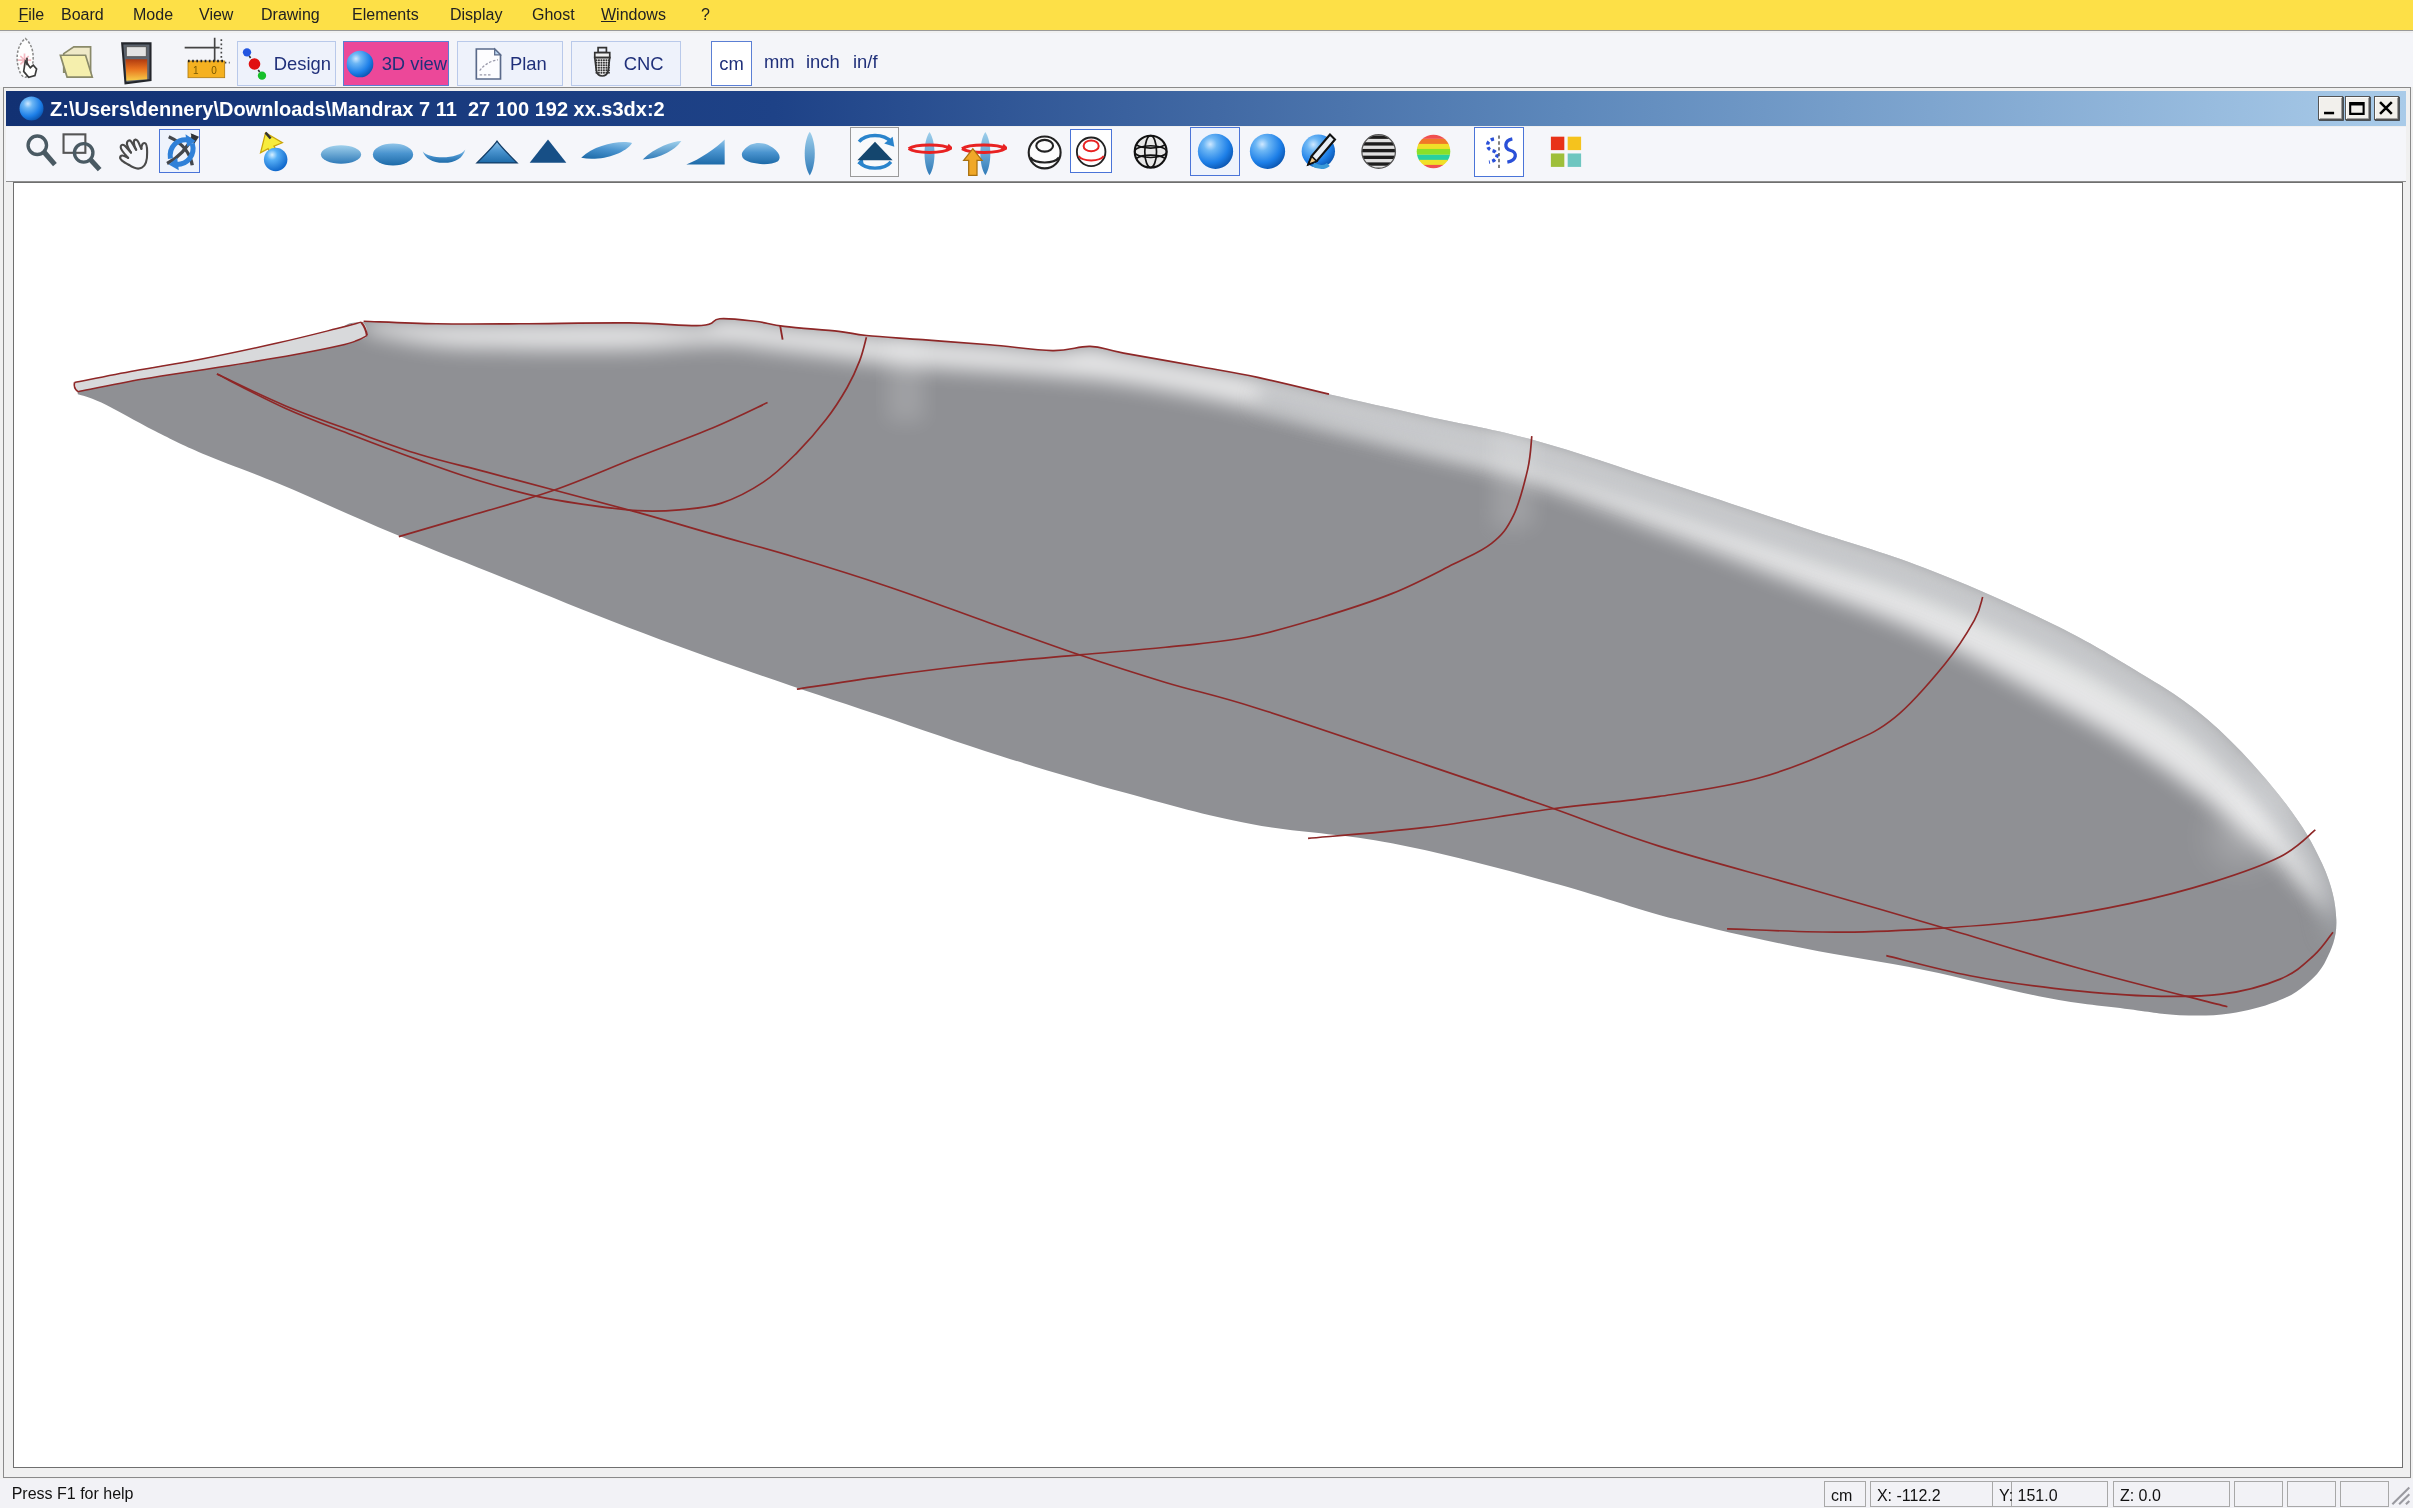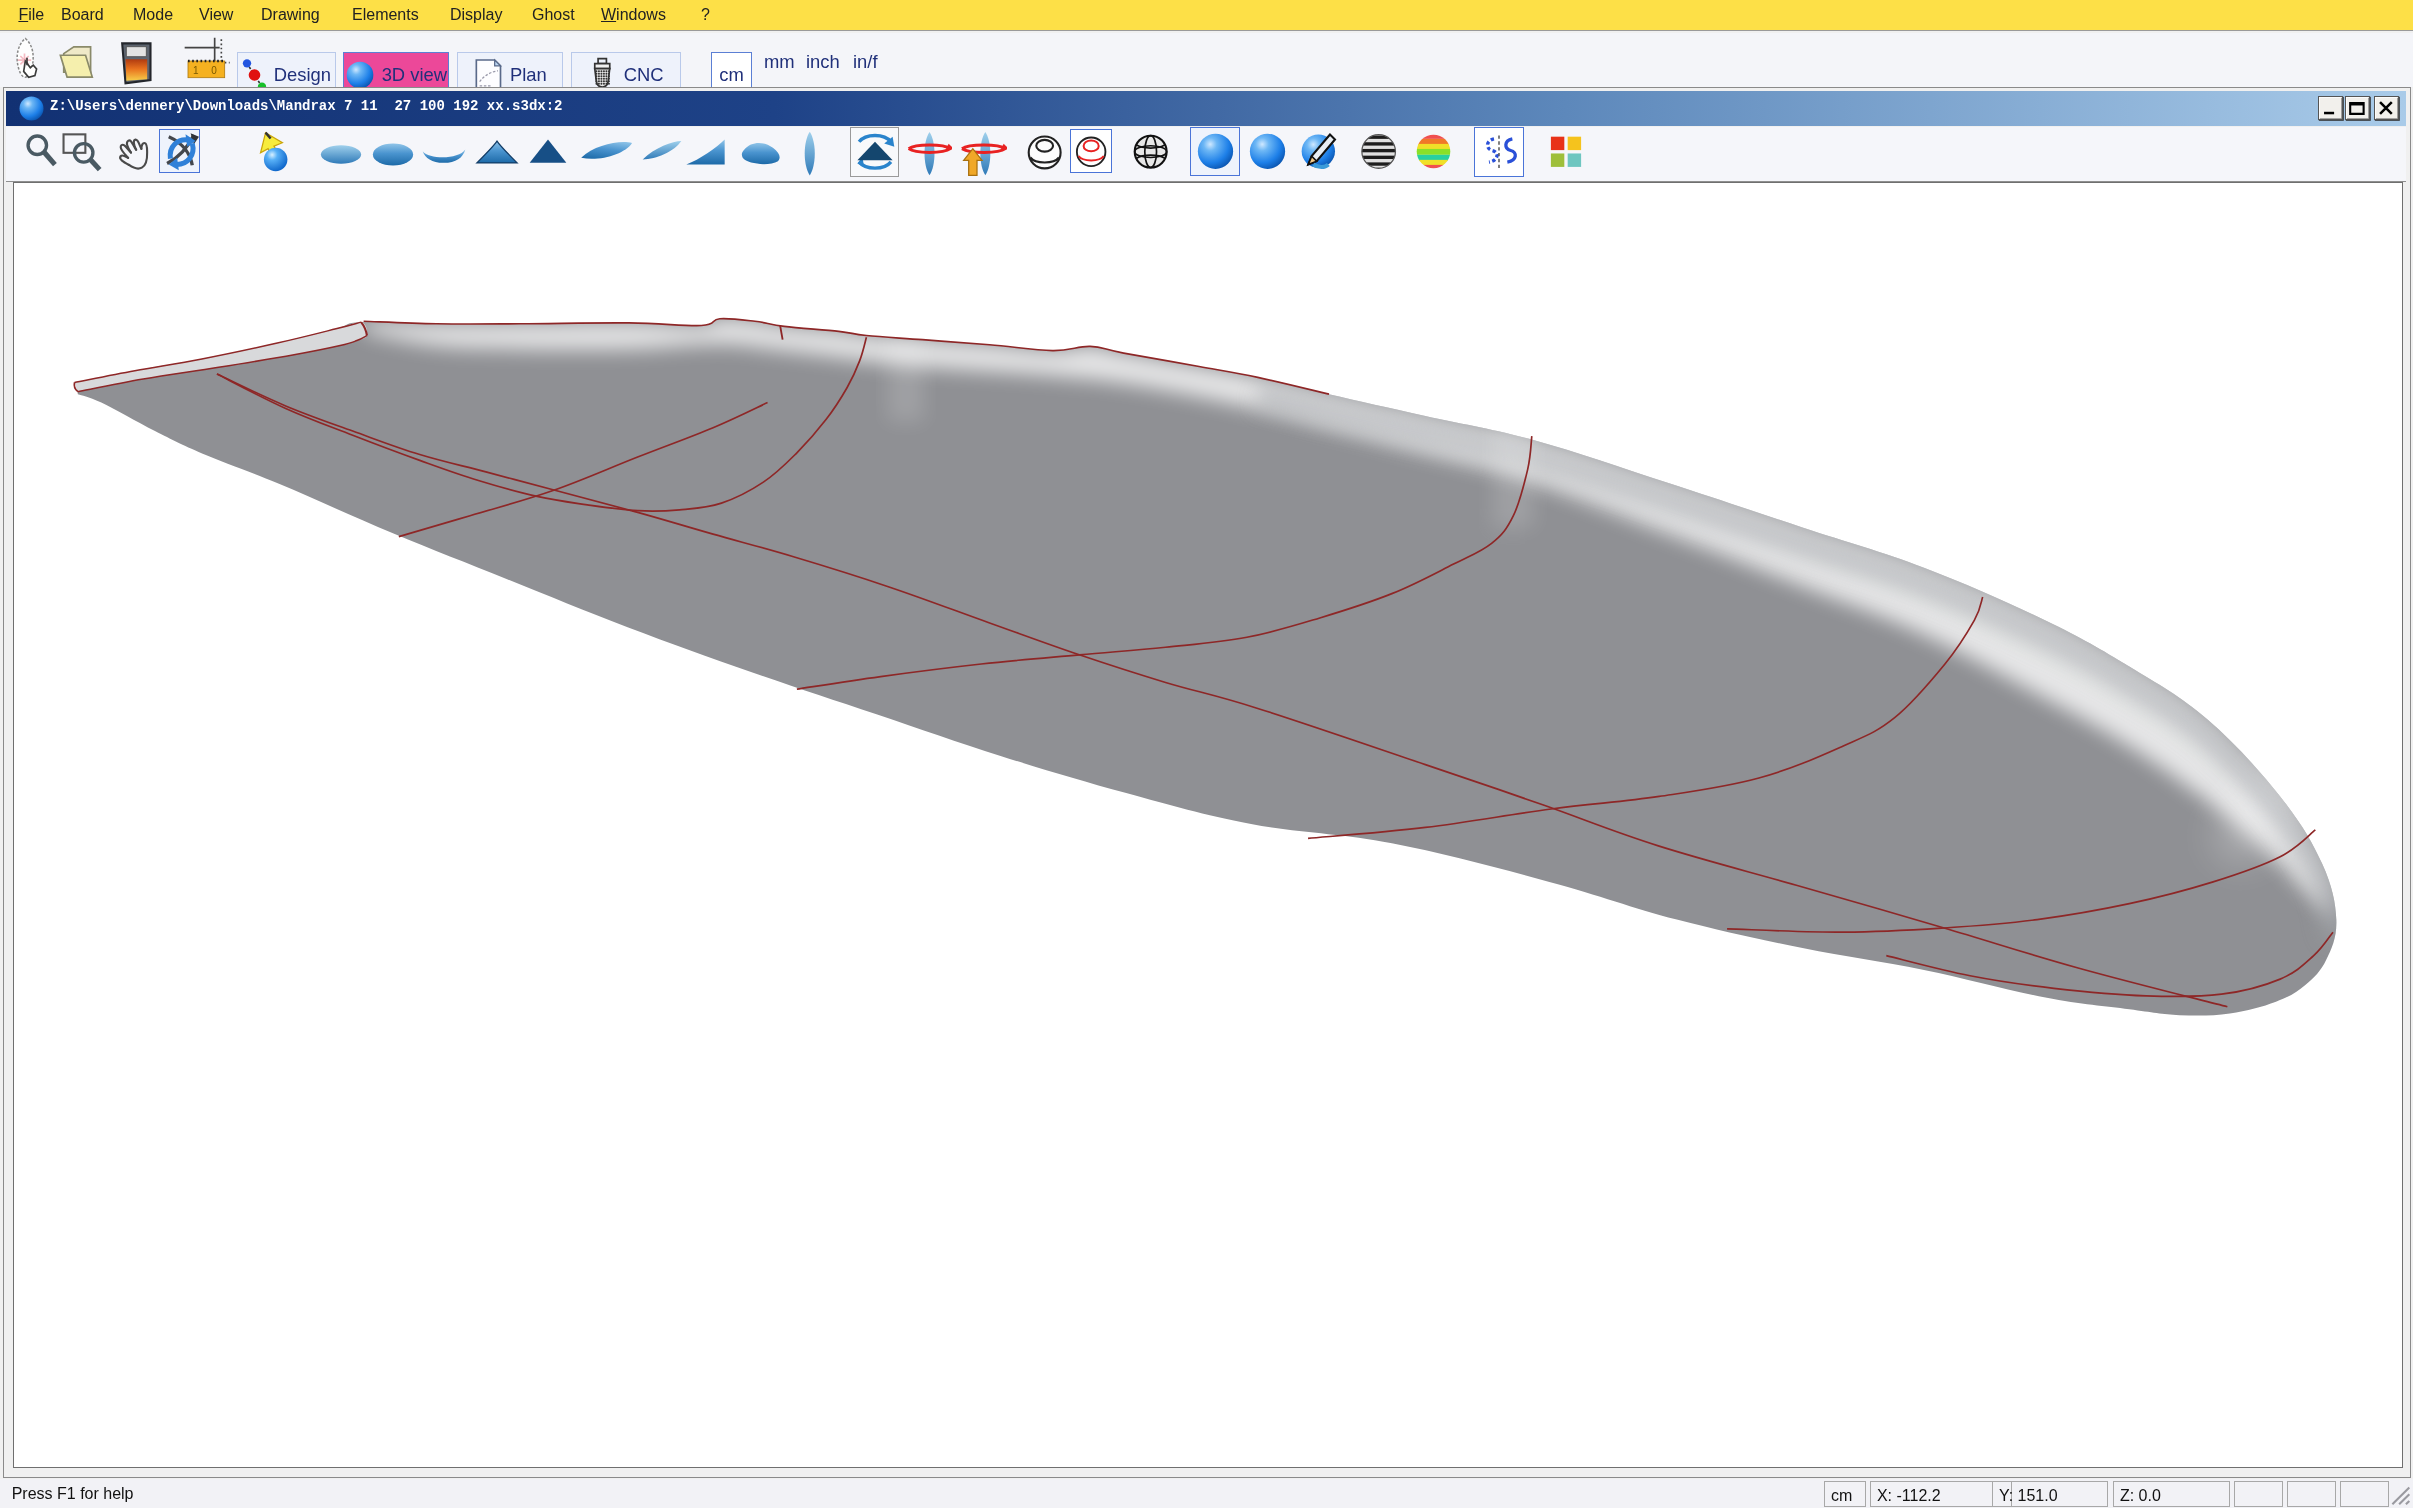--- a/index.html
+++ b/index.html
@@ -1,23 +1,23 @@
 <!DOCTYPE html>
 <html style="font-size:13.4px"><head>
 <meta charset="utf-8">
 <style>
 * { margin:0; padding:0; box-sizing:border-box; }
 html,body { width:2413px; height:1508px; background:#f0f0f0; font-family:"Liberation Sans", sans-serif; overflow:hidden; }
 #menubar { position:absolute; left:0; top:0; width:2413px; height:31px; background:#fde047; border-bottom:1.7px solid #9a9a9a; font-size:16px; color:#222; }
 #menubar span { position:absolute; top:5.9px; }
 #toolbar1 { position:absolute; left:0; top:33px; width:2413px; height:54px; background:#f4f5f9; }
-.tbtn { position:absolute; top:19px; height:45px; background:#eef2fb; border:0.8px solid #b9c9ea; display:flex; align-items:center; justify-content:center; gap:6.7px; font-size:18.4px; color:#20307a; }
+.tbtn { position:absolute; top:8px; height:45px; background:#eef2fb; border:0.8px solid #b9c9ea; display:flex; align-items:center; justify-content:center; gap:6.7px; font-size:18.4px; color:#20307a; }
 .unit { position:absolute; top:18.4px; font-size:18.4px; color:#20307a; }
 #win { position:absolute; left:2.5px; top:87px; width:2408px; height:1391px; background:#f0f0f0; border:1.7px solid #8a8a8a; }
-#titlebar { position:absolute; left:2.5px; top:2.5px; width:2400px; height:35px; background:linear-gradient(to right,#123173 0%, #1e4287 32%, #5d88bb 65%, #a9cbe9 100%); color:#ffffff; font-size:14px; font-weight:bold;font-family:Liberation Mono, monospace; }
+#titlebar { position:absolute; left:2.5px; top:2.5px; width:2400px; height:35px; background:linear-gradient(to right,#123173 0%, #1e4287 32%, #5d88bb 65%, #a9cbe9 100%); color:#ffffff; font-size:20px; font-weight:bold; }
 #titletext { position:absolute; left:44px; top:7.5px; white-space:pre; }
 .wbtn { position:absolute; top:5.9px; width:25px; height:23.5px; background:#f2f0ec; border:0.8px solid #555; box-shadow: inset 0.8px 0.8px 0 #ffffff, inset -0.8px -0.8px 0 #8a8a8a, 0.8px 0.8px 0 #333; }
 #toolbar2 { position:absolute; left:2.5px; top:39px; width:2400px; height:55px; background:#f5f6fa; border-bottom:1.7px solid #8f8f8f; }
 #canvas { position:absolute; left:9.2px; top:94px; width:2390px; height:1286px; background:#ffffff; border:1.7px solid #6f6f6f; }
 #statusbar { position:absolute; left:0; top:1479px; width:2413px; height:29px; background:#f2f2f6; font-size:16px; color:#111; }
 .spanel { position:absolute; top:1.7px; height:26px; border:0.8px solid #a8a8a8; font-size:16px; color:#111; padding:5px 0 0 5.9px; }
 .icon { position:absolute; }
 </style>
 </head>
 <body>

